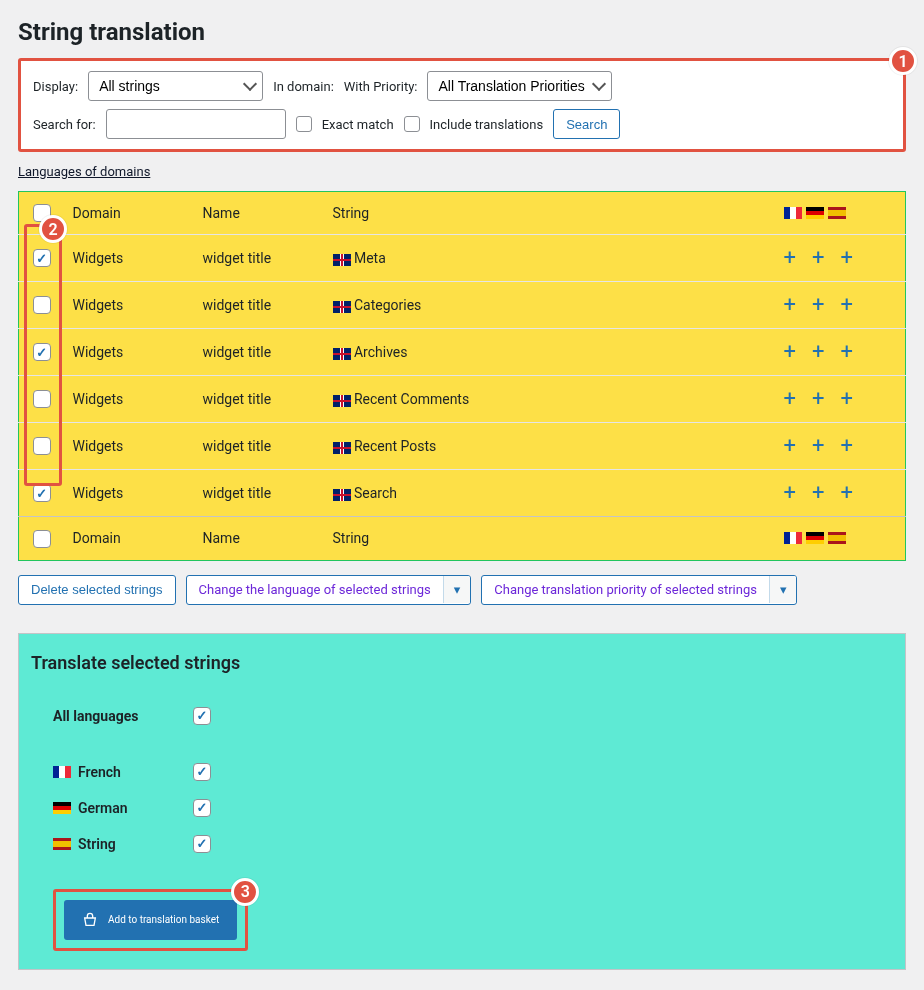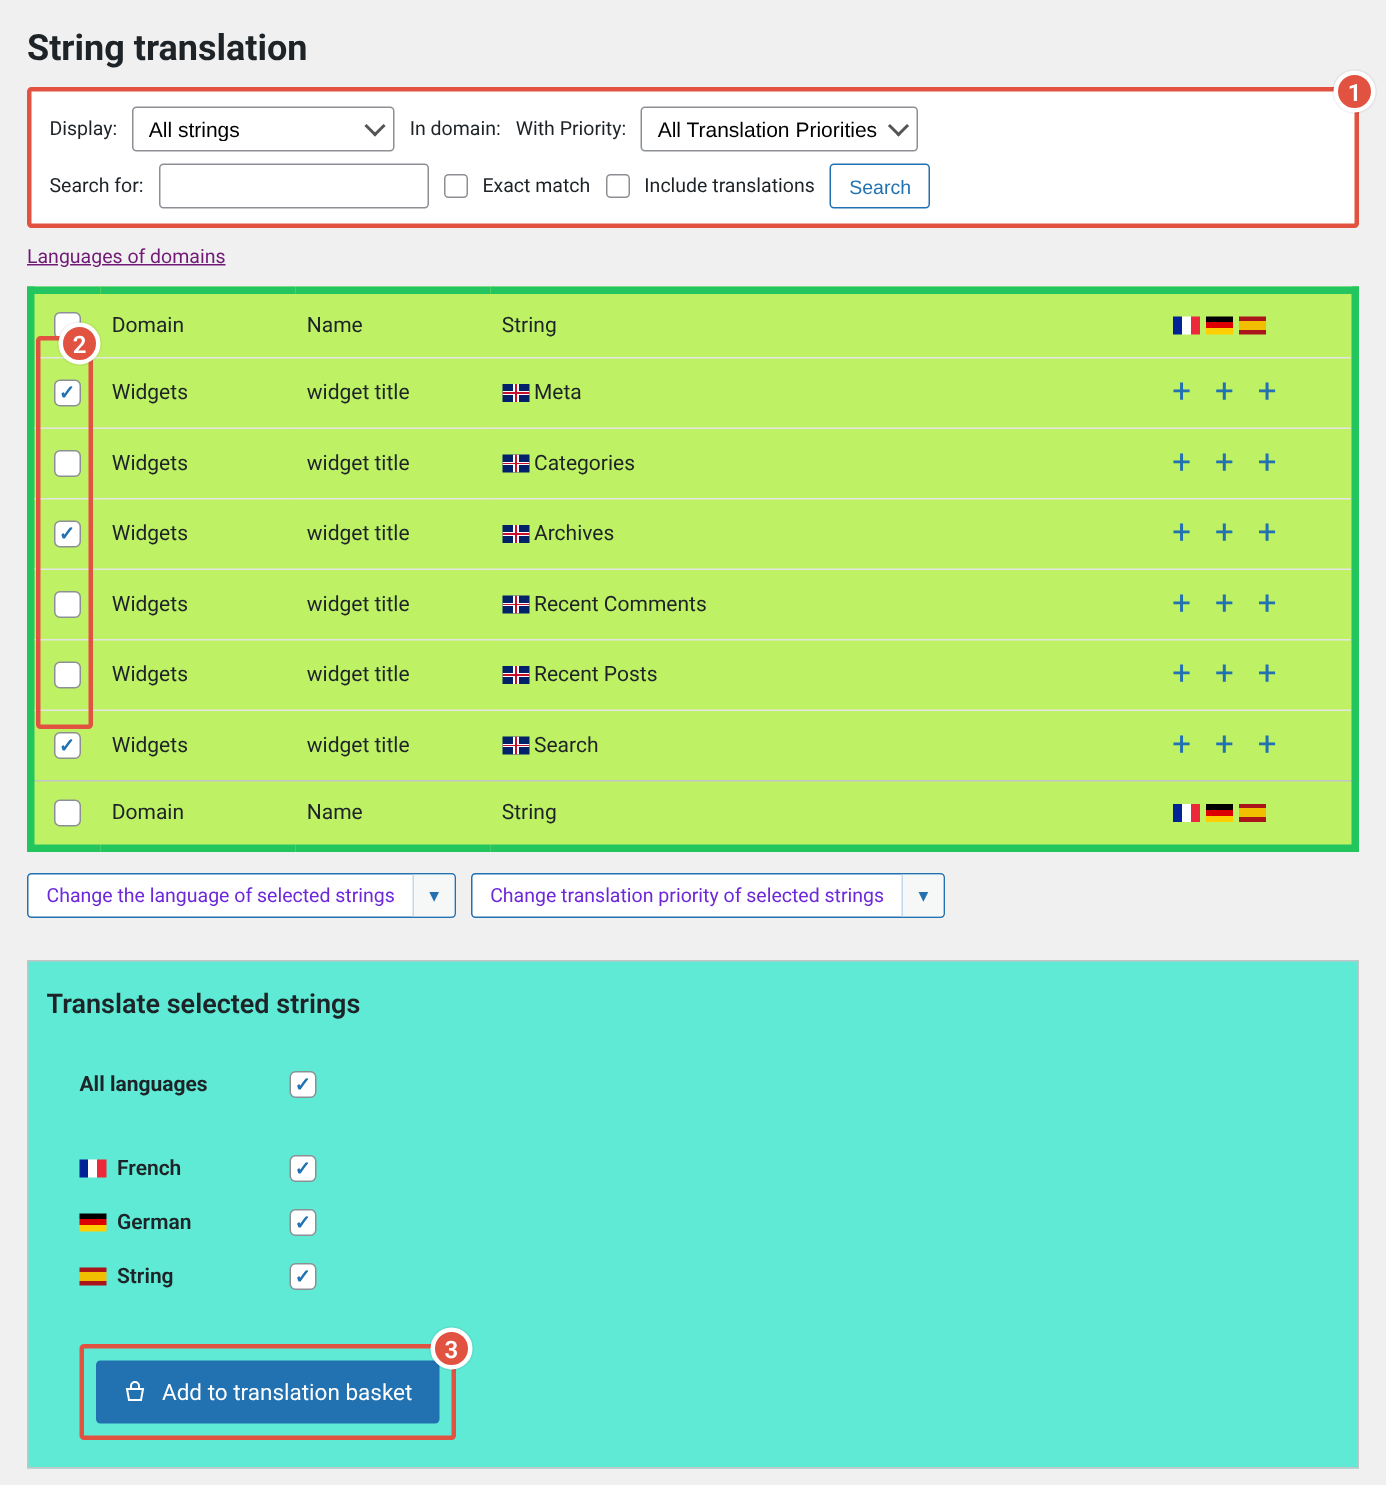--- a/index.html
+++ b/index.html
@@ -36,34 +36,34 @@
   
   .chk { width:16px; height:16px; border:1px solid #8c8f94; border-radius:3px; background:#fff; display:inline-flex; align-items:center; justify-content:center; vertical-align:middle;}
   .chk.round { border-radius:4px; width:18px; height:18px;}
   .chk.checked::after { content:"✓"; color:#2271b1; font-size:13px; font-weight:700; line-height:1;}
   
   .btn {
     border:1px solid #2271b1; color:#2271b1; background:#fff;
     height:30px; padding:0 12px; border-radius:3px; font-size:13px; cursor:pointer;
   }
   
-  a.link { color:#701a75; text-decoration: underline; }
+  a.link { color:#0f172a; text-decoration: underline; }
   .top-link { margin: 12px 0; }
   
   .badge-circle {
     width:28px; height:28px; border-radius:50%; background:#E15241; color:#fff;
     font-size:16px; font-weight:600; display:flex; align-items:center; justify-content:center;
     border:3px solid #fff; position:absolute;
     box-shadow: 0 0 0 1px rgba(0,0,0,.05);
   }
   .badge1 { top:-14px; right:-14px; }
   .badge2 { top:-6px; left:21px; }
   .badge3 { top:-14px; right:-14px; }
   
-  table.strings { width:100%; border-collapse: collapse; background:#bef264; border:5px solid #22c55e;}
+  table.strings { width:100%; border-collapse: collapse; background:#fde047; border:1px solid #22c55e;}
   table.strings th, table.strings td { text-align:left; font-weight:400; padding: 12px 8px; font-size:14px; vertical-align: middle;}
   table.strings th:first-child, table.strings td:first-child { width:46px; text-align:center;}
   table.strings tbody tr { border-top:1px solid #e5e5e5;}
   table.strings tfoot tr { border-top:1px solid #c3c4c7;}
   
   .col-highlight {
      position:absolute; border:3px solid #E15241; border-radius:3px; width:38px;
   }
   
   .flag { display:inline-block; width:18px; height:12px; vertical-align:middle;}
@@ -90,21 +90,21 @@
   .panel {
     margin-top: 28px; border:1px solid #c3c4c7; background:#5eead4; padding: 18px 12px;
   }
   .panel h2 { font-size:18px; font-weight:600; margin-bottom: 34px;}
   .inner { padding: 0 22px;}
   .lang-row { display:flex; align-items:center; gap: 10px; margin-bottom: 18px;}
   .lang-row .lbl { min-width:130px; font-size:14px; display:flex; align-items:center; gap:7px;}
   .lang-head { font-weight:700;}
   
   .add-btn-wrap { border:3px solid #E15241; border-radius:3px; padding:8px; display:inline-block; position:relative; margin-top:18px;}
-  .basket-btn { background:#2271b1; color:#fff; border-radius:3px; padding:12px 18px; font-size:15px; display:inline-flex; align-items:center; gap:10px;}
+  .basket-btn { background:#2271b1; color:#fff; border-radius:3px; padding:12px 18px; font-size:10px; display:inline-flex; align-items:center; gap:10px;}
   .basket-btn svg { width:16px; height:16px; }
 </style>
 </head>
 <body>
 
 <h1 class="page-title">String translation</h1>
 
 <div class="filter-panel">
   <div class="badge-circle badge1">1</div>
   <div class="filter-row">
@@ -249,20 +249,21 @@
           <span class="flag flag-de"></span>
           <span class="flag flag-es"></span>
         </div>
           </th>
       </tr>
     </tfoot>
   </table>
 </div>
 
 <div class="action-row">
+  <button class="btn">Delete selected strings</button>
   <div class="btn-dd">
     <span class="btn-txt">Change the language of selected strings</span>
       <span class="btn-caret">▾</span>
   </div>
   <div class="btn-dd">
     <span class="btn-txt">Change translation priority of selected strings</span>
       <span class="btn-caret">▾</span>
   </div>
 </div>
 

